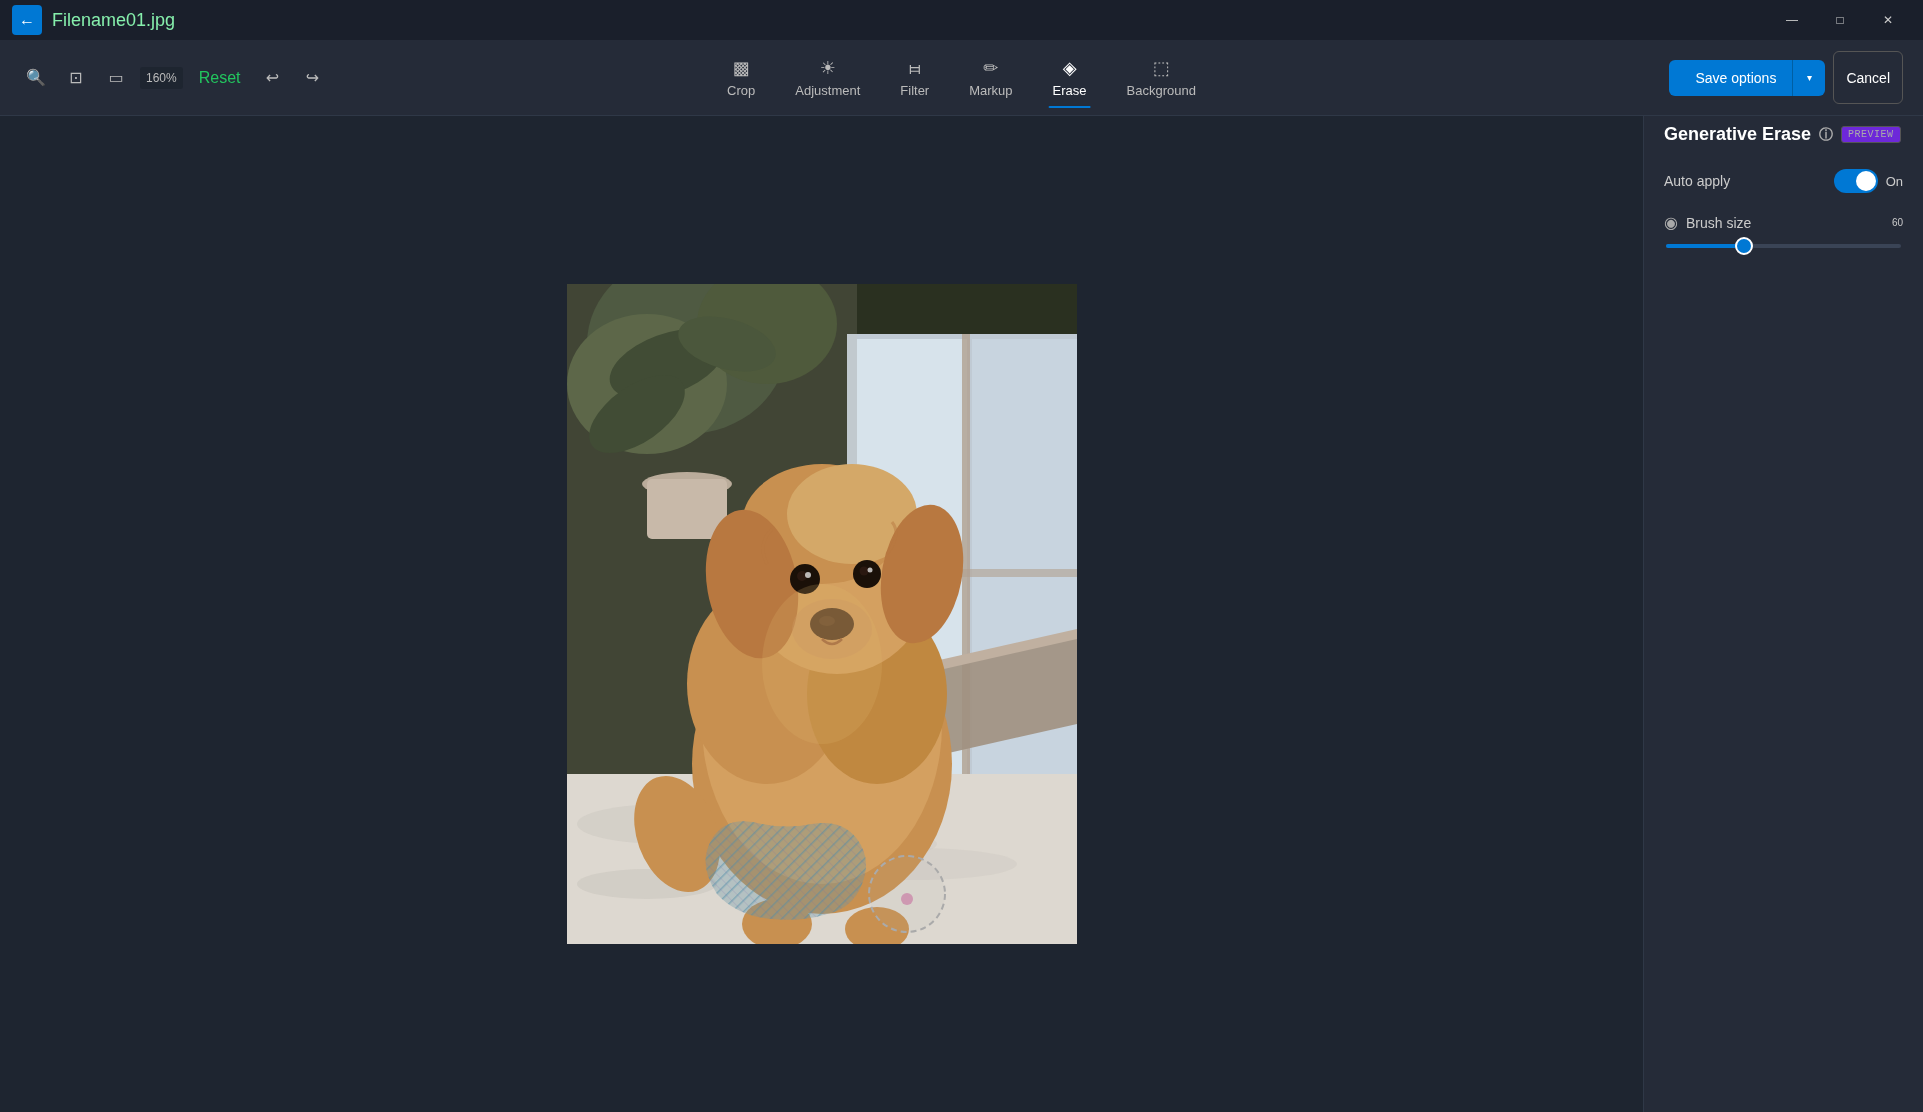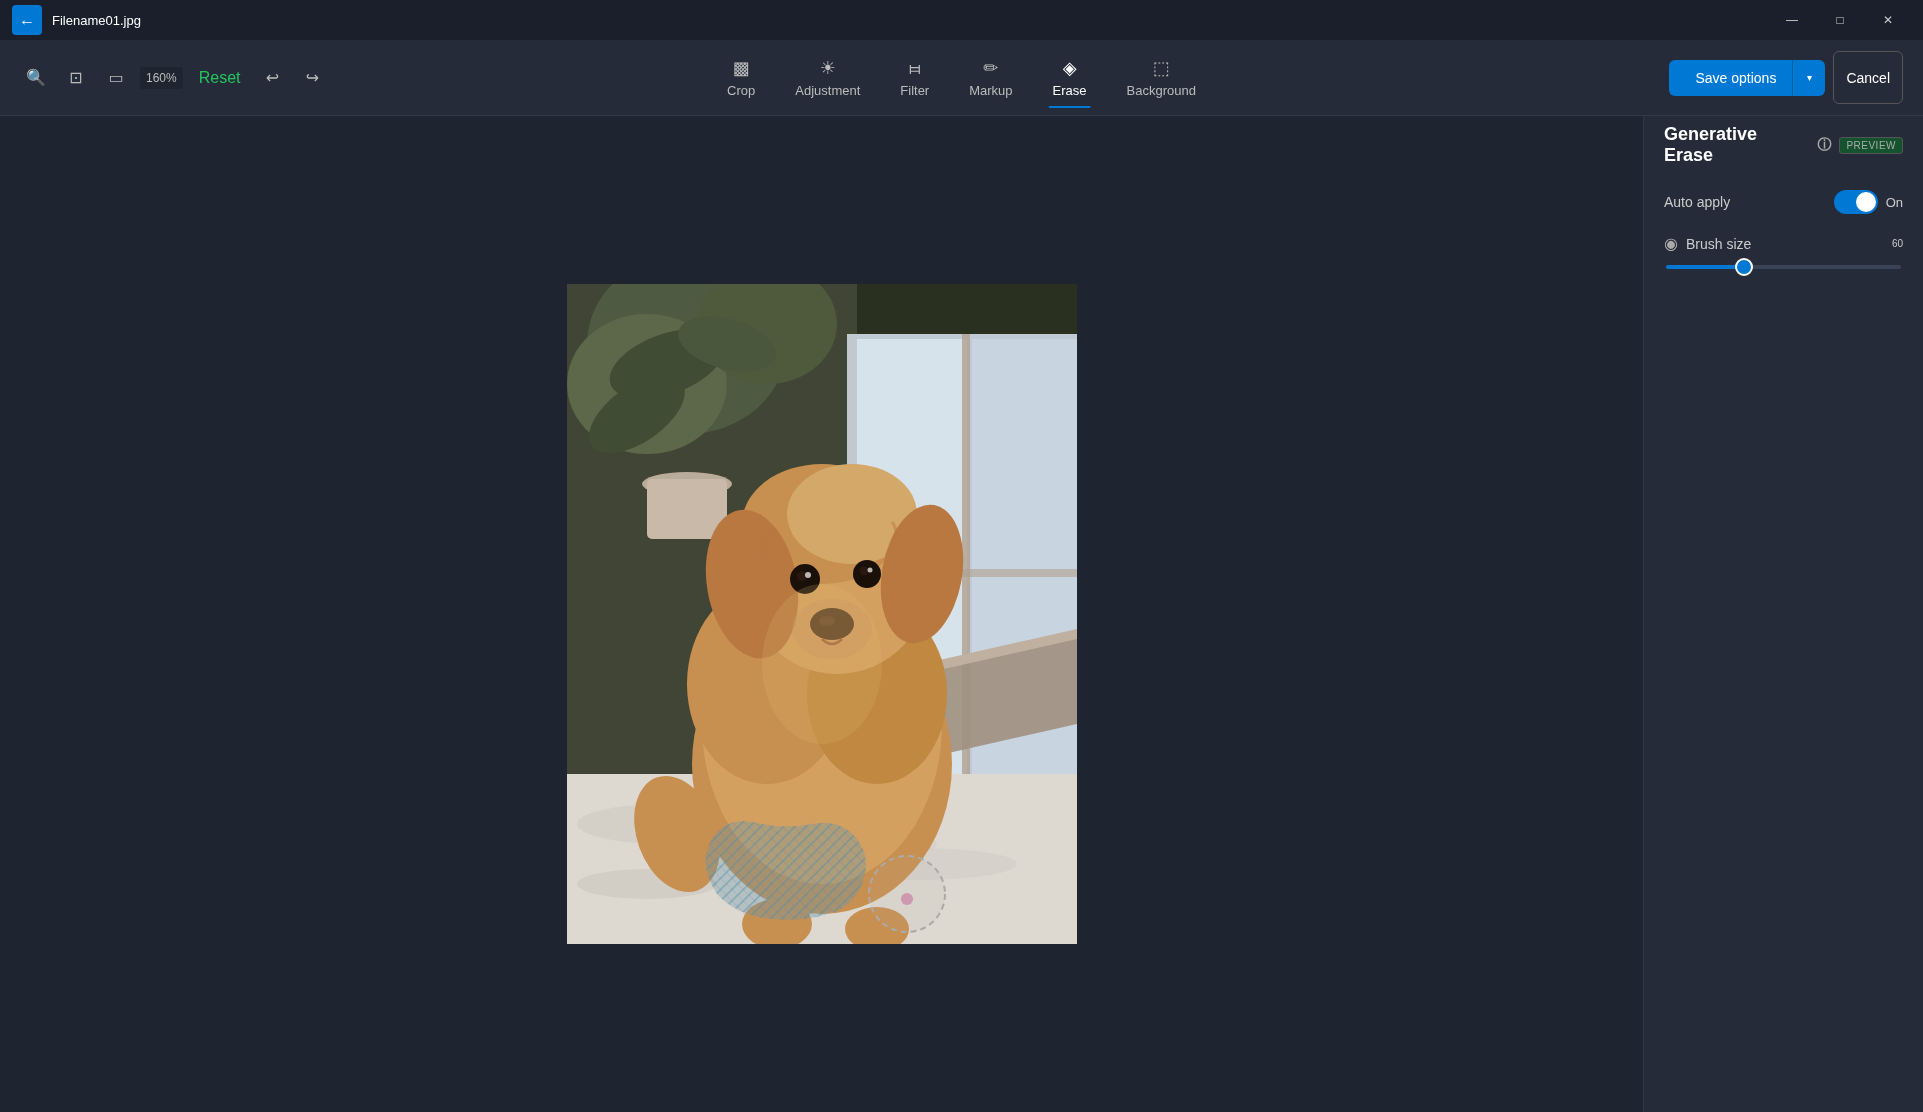--- a/index.html
+++ b/index.html
@@ -27,22 +27,22 @@
     .title-bar-back {
       width: 30px; height: 30px;
       background: #0078d4;
       border-radius: 4px;
       display: flex; align-items: center; justify-content: center;
       cursor: pointer;
       margin-right: 10px;
       flex-shrink: 0;
     }
     .title-bar-filename {
-      font-size: 13px;
-      color: #ffffff;
+      font-size: 18px;
+      color: #86efac;
     }
     .title-bar-controls {
       margin-left: auto;
       display: flex;
       gap: 2px;
     }
     .title-bar-btn {
       width: 46px; height: 30px;
       display: flex; align-items: center; justify-content: center;
       cursor: pointer;
@@ -203,26 +203,27 @@
       font-weight: 600;
       color: #fff;
       margin-bottom: 4px;
       display: flex;
       align-items: center;
       gap: 8px;
     }
     .preview-badge {
       font-size: 10px;
       color: #aaa;
-      background: #14532d;
+      background: #6d28d9;
       border: 1px solid #555;
       border-radius: 3px;
       padding: 2px 6px;
       font-weight: 400;
       letter-spacing: 0.5px;
+      font-family: Liberation Mono, monospace;
     }
     .panel-info-icon {
       font-size: 14px;
       color: #aaa;
       cursor: pointer;
     }
     .panel-row {
       display: flex;
       align-items: center;
       justify-content: space-between;

